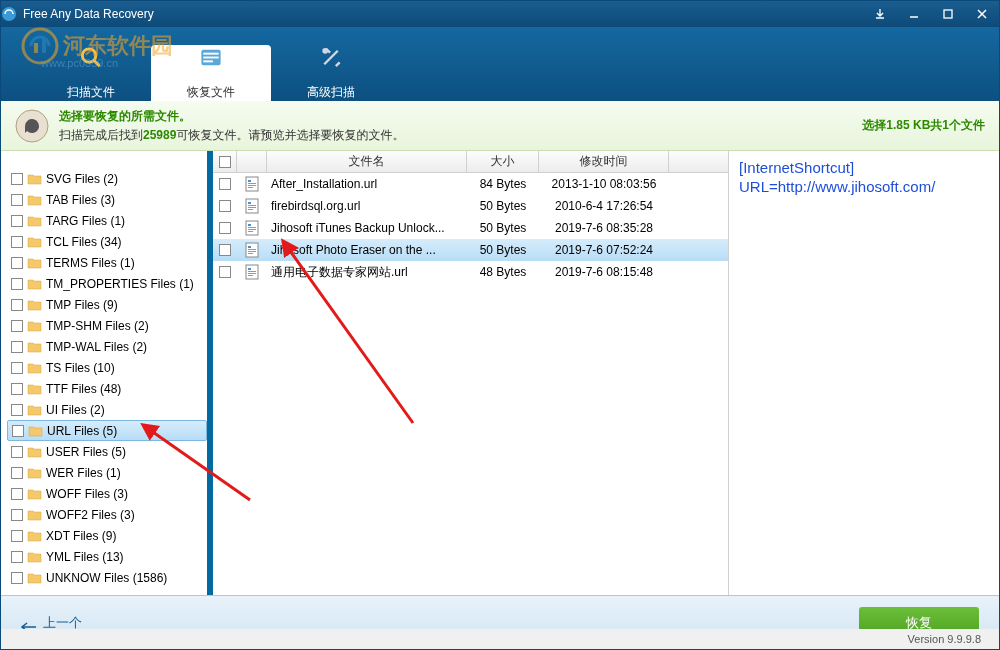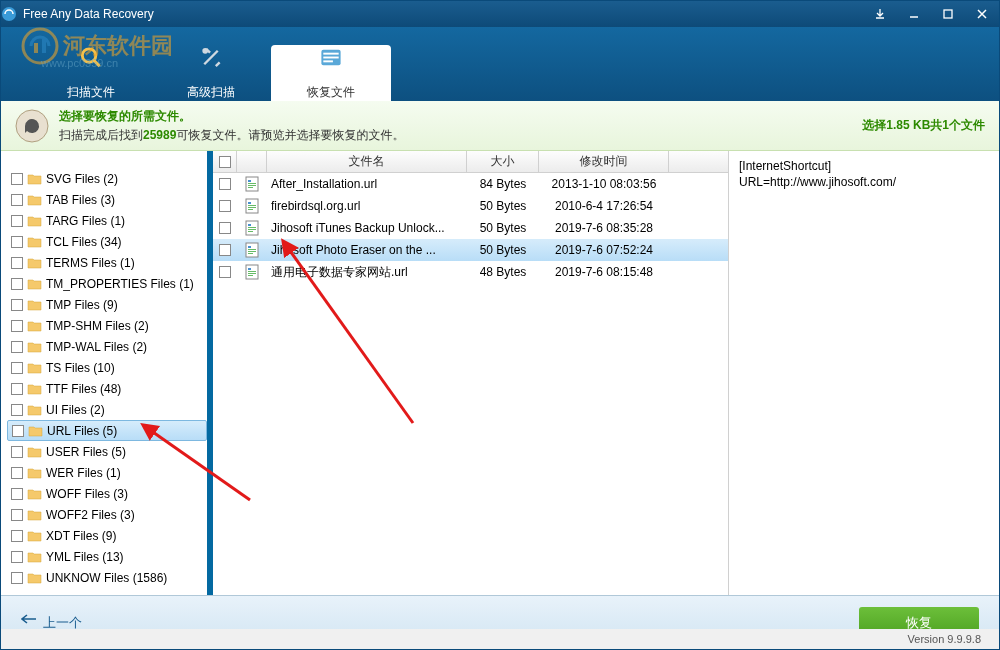--- a/index.html
+++ b/index.html
@@ -42,24 +42,24 @@
 .grid-body { flex: 1; overflow: auto; font-size: 12px; position: relative; }
 .row { display: flex; height: 22px; align-items: center; cursor: pointer; }
 .row.selected { background: linear-gradient(#d6ecfb, #b8ddf7); }
 .rc { display: flex; align-items: center; padding: 0 4px; }
 .rc-chk { width: 24px; justify-content: center; }
 .rc-ico { width: 30px; justify-content: center; }
 .rc-name { width: 200px; white-space: nowrap; overflow: hidden; text-overflow: ellipsis; }
 .rc-size { width: 72px; justify-content: center; }
 .rc-date { width: 130px; justify-content: center; }
 .file-icon { width: 16px; height: 16px; }
-.preview { width: 270px; padding: 8px 10px; font-size: 12px; color: #000000; }
+.preview { width: 270px; padding: 8px 10px; font-size: 15px; color: #1d4ed8; }
 .preview-line { margin-bottom: 2px; white-space: nowrap; }
 .footer { height: 54px; background: linear-gradient(#e8f2fa, #d0e4f2); display: flex; align-items: center; padding: 0 20px; justify-content: space-between; border-top: 1px solid #b0c8d8; }
-.back-btn { display: flex; align-items: flex-start; gap: 6px; color: #1a5d8f; font-size: 13px; cursor: pointer; }
+.back-btn { display: flex; align-items: flex-end; gap: 6px; color: #1a5d8f; font-size: 13px; cursor: pointer; }
 .recover-btn { width: 120px; height: 32px; background: linear-gradient(#6cbf3a, #4ca020); color: #fff; border: none; border-radius: 3px; font-size: 13px; cursor: pointer; }
 .statusbar { height: 20px; background: #f0f0f0; text-align: right; padding-right: 18px; font-size: 11px; color: #555; line-height: 20px; position: absolute; bottom: 1px; left: 1px; right: 1px; }
 .arrow-svg { position: absolute; pointer-events: none; }
 </style>
 </head>
 <body>
 
 <div class="titlebar">
   <svg class="logo-icon" viewBox="0 0 16 16">
       <circle cx="8" cy="8" r="7" fill="#3a9bd8"></circle>
@@ -99,35 +99,35 @@
     <span>河东软件园</span>
   </div>
   <div class="watermark-sub">www.pc0359.cn</div>
   <div class="tab">
     <svg class="tab-icon" viewBox="0 0 26 26">
         <circle cx="11" cy="11" r="7" fill="none" stroke="#f5c04a" stroke-width="3"></circle>
         <path d="M16 16l6 6" stroke="#f5c04a" stroke-width="3"></path>
       </svg>
     <span>扫描文件</span>
   </div>
-  <div class="tab">
-    <svg class="tab-icon" viewBox="0 0 26 26">
-        <path d="M6 20L20 6M8 4l4 4M18 22l4-4" stroke="#cfd8e0" stroke-width="2.5" fill="none"></path>
-        <circle cx="7" cy="6" r="3" fill="#cfd8e0"></circle>
-      </svg>
-    <span>高级扫描</span>
-  </div>
   <div class="tab active">
     <svg class="tab-icon" viewBox="0 0 26 26">
         <rect x="3" y="5" width="20" height="16" rx="2" fill="#5aa8d8"></rect>
         <rect x="5" y="8" width="16" height="2" fill="#fff"></rect>
         <rect x="5" y="12" width="16" height="2" fill="#fff"></rect>
         <rect x="5" y="16" width="10" height="2" fill="#fff"></rect>
       </svg>
     <span>恢复文件</span>
+  </div>
+  <div class="tab">
+    <svg class="tab-icon" viewBox="0 0 26 26">
+        <path d="M6 20L20 6M8 4l4 4M18 22l4-4" stroke="#cfd8e0" stroke-width="2.5" fill="none"></path>
+        <circle cx="7" cy="6" r="3" fill="#cfd8e0"></circle>
+      </svg>
+    <span>高级扫描</span>
   </div>
 </div>
 
 <div class="info-bar">
   <svg class="info-icon" viewBox="0 0 34 34">
       <circle cx="17" cy="17" r="16" fill="#e8e0d0" stroke="#b0a080"></circle>
       <path d="M10 17a7 7 0 1 1 2 5l-2 2v-5" fill="#555"></path>
     </svg>
   <div class="info-text">
     <div class="info-title">选择要恢复的所需文件。</div>

